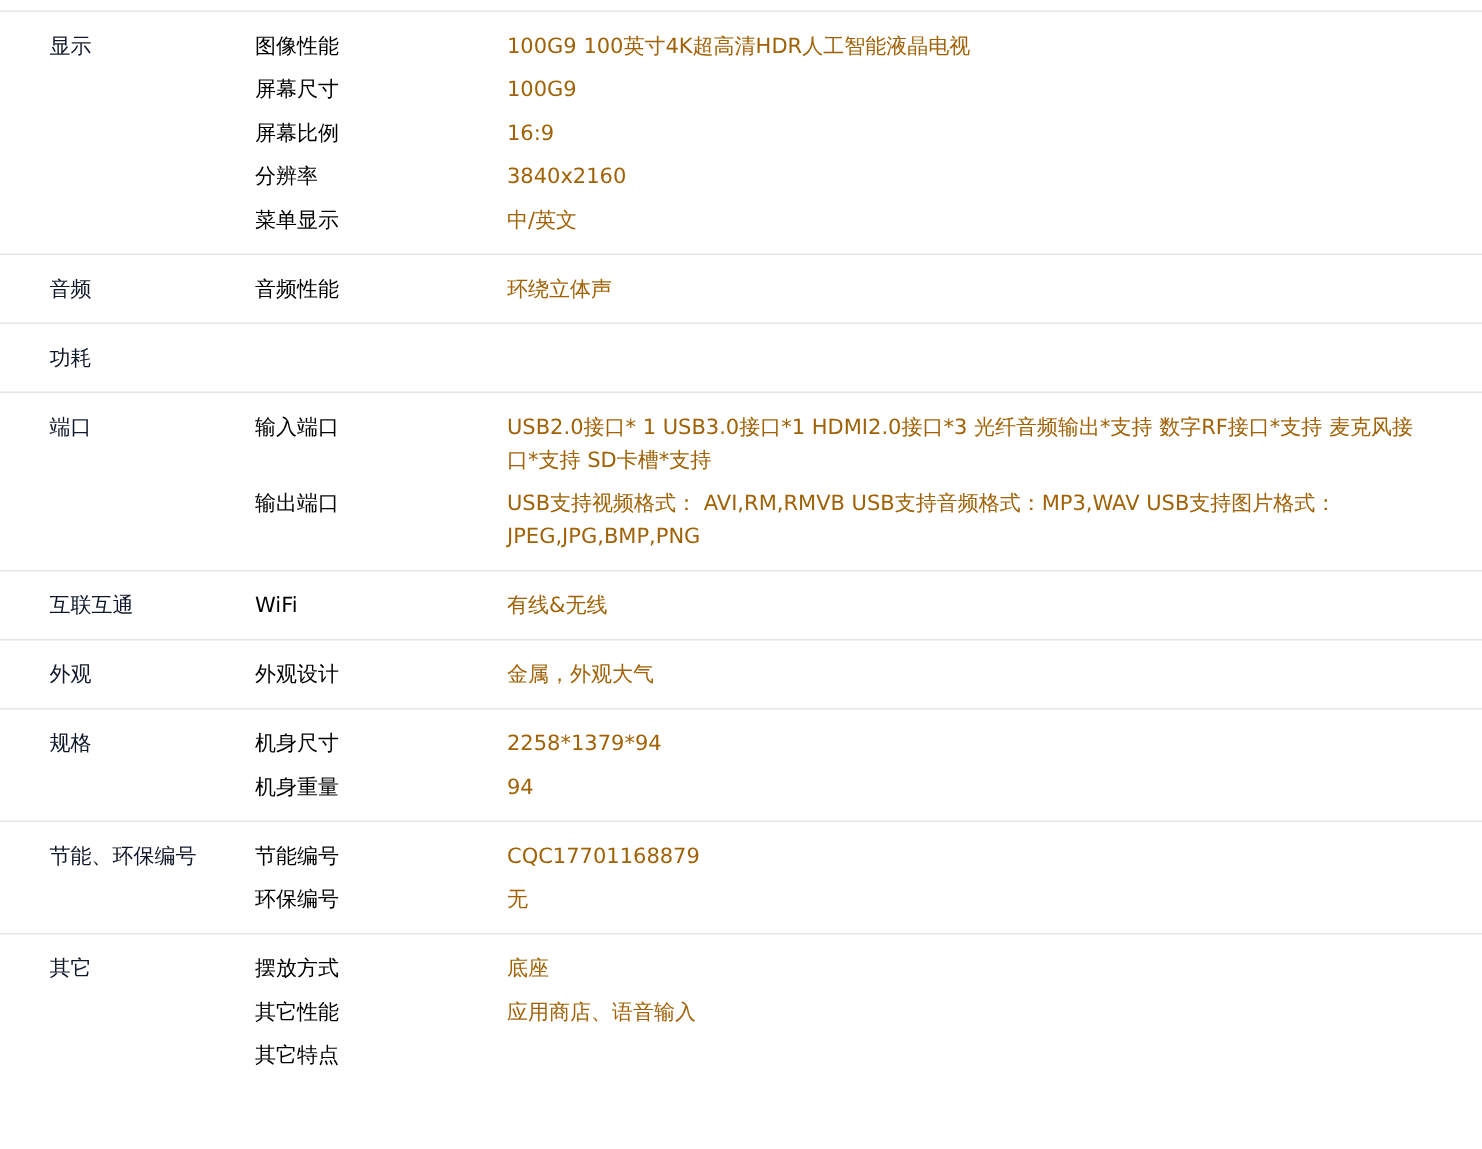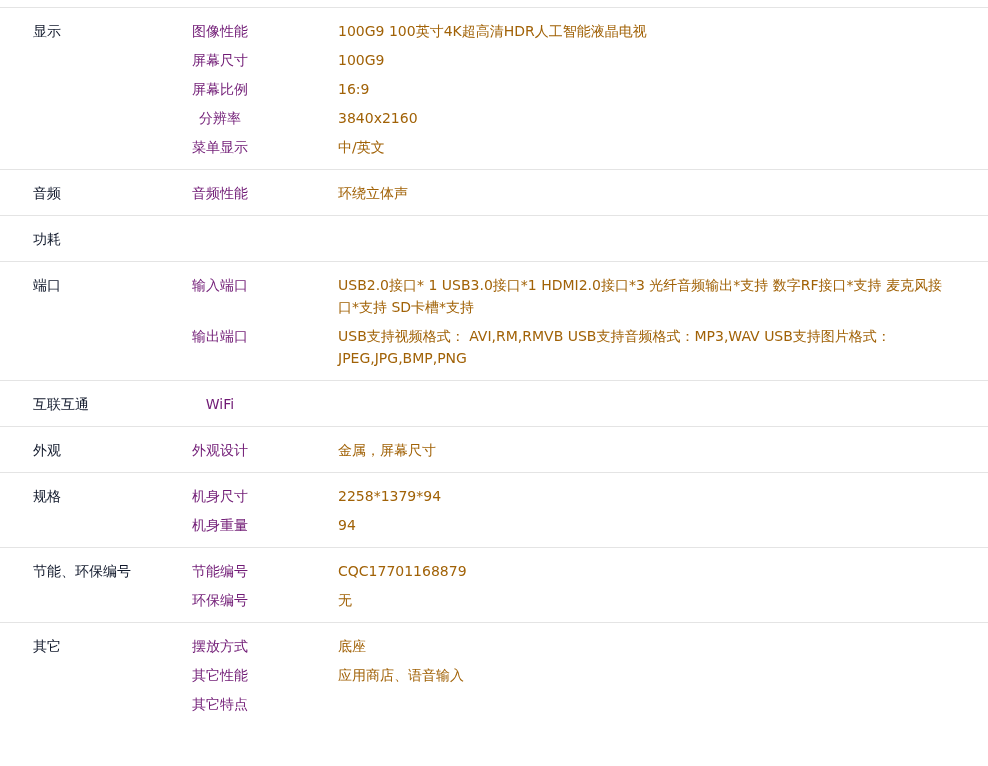--- a/index.html
+++ b/index.html
@@ -33,23 +33,23 @@
   }
   .spec-row {
     display: flex;
     align-items: flex-start;
     margin-bottom: 7px;
   }
   .spec-row:last-child { margin-bottom: 0; }
   .spec-label {
     width: 100px;
     flex-shrink: 0;
-    text-align: center;
+    text-align: left;
     line-height: 22px;
-    color: #701a75;
+    color: #000000;
   }
   .spec-value {
     margin-left: 68px;
     width: 612px;
     line-height: 22px;
     color: #a16207;
     word-wrap: break-word;
   }
 </style>
 </head>
@@ -109,30 +109,31 @@
         <span class="spec-value">USB支持视频格式： AVI,RM,RMVB USB支持音频格式：MP3,WAV USB支持图片格式：JPEG,JPG,BMP,PNG</span>
       </div>
     </div>
   </div>
 
   <div class="spec-section">
     <div class="section-category">互联互通</div>
     <div class="section-rows">
       <div class="spec-row">
         <span class="spec-label">WiFi</span>
+        <span class="spec-value">有线&amp;无线</span>
       </div>
     </div>
   </div>
 
   <div class="spec-section">
     <div class="section-category">外观</div>
     <div class="section-rows">
       <div class="spec-row">
         <span class="spec-label">外观设计</span>
-        <span class="spec-value">金属，屏幕尺寸</span>
+        <span class="spec-value">金属，外观大气</span>
       </div>
     </div>
   </div>
 
   <div class="spec-section">
     <div class="section-category">规格</div>
     <div class="section-rows">
       <div class="spec-row">
         <span class="spec-label">机身尺寸</span>
         <span class="spec-value">2258*1379*94</span>

